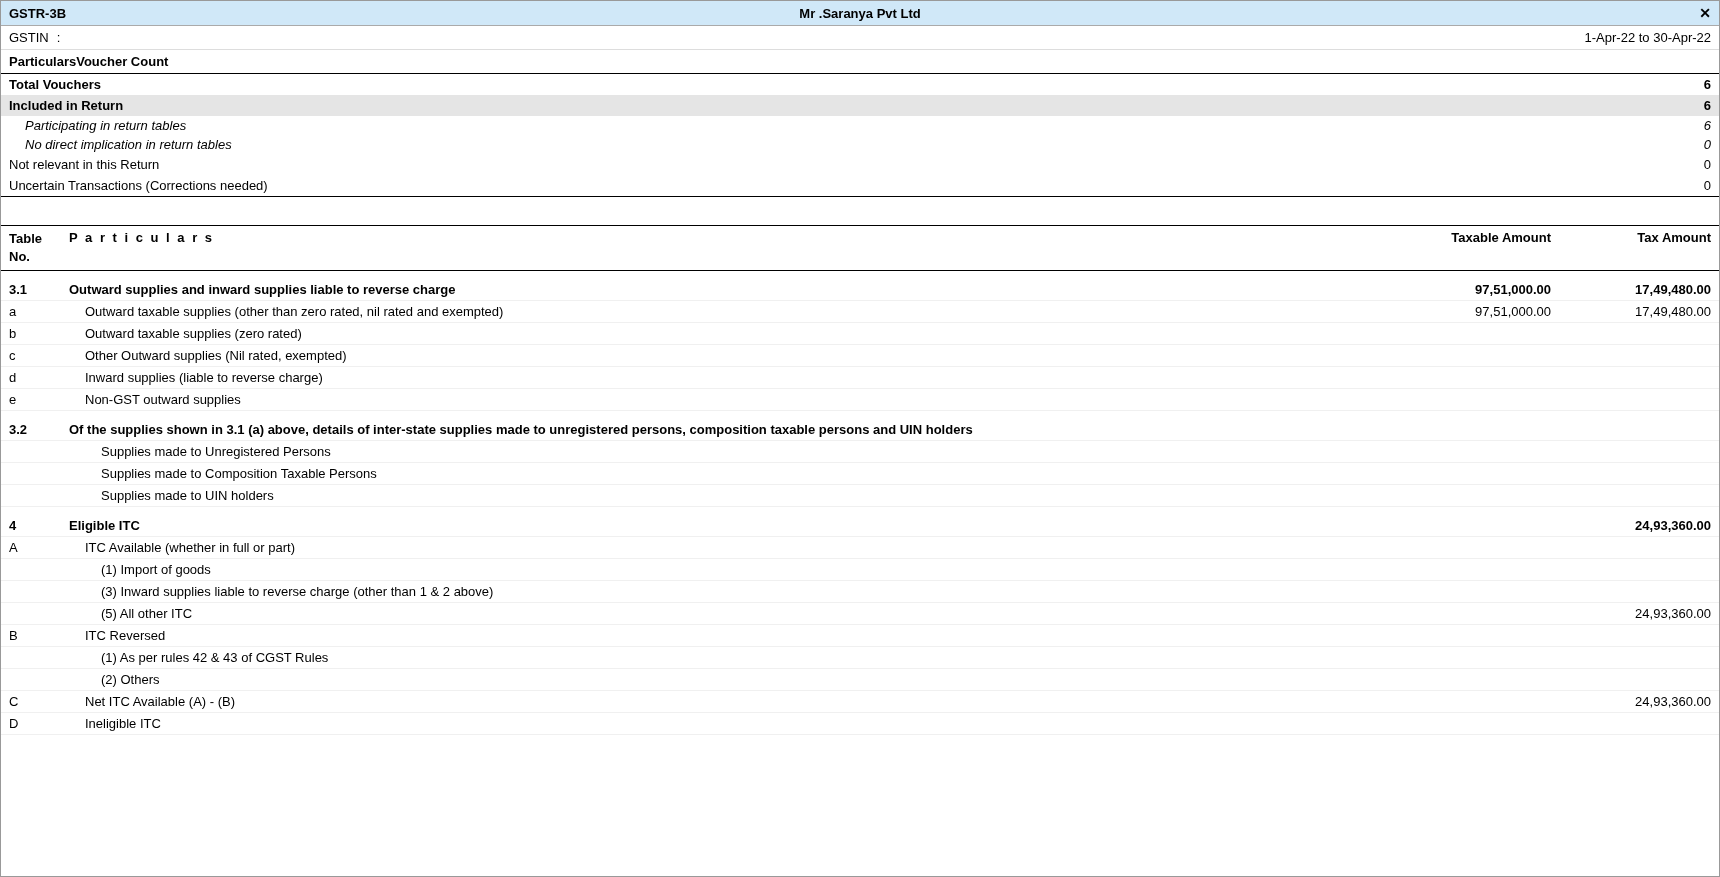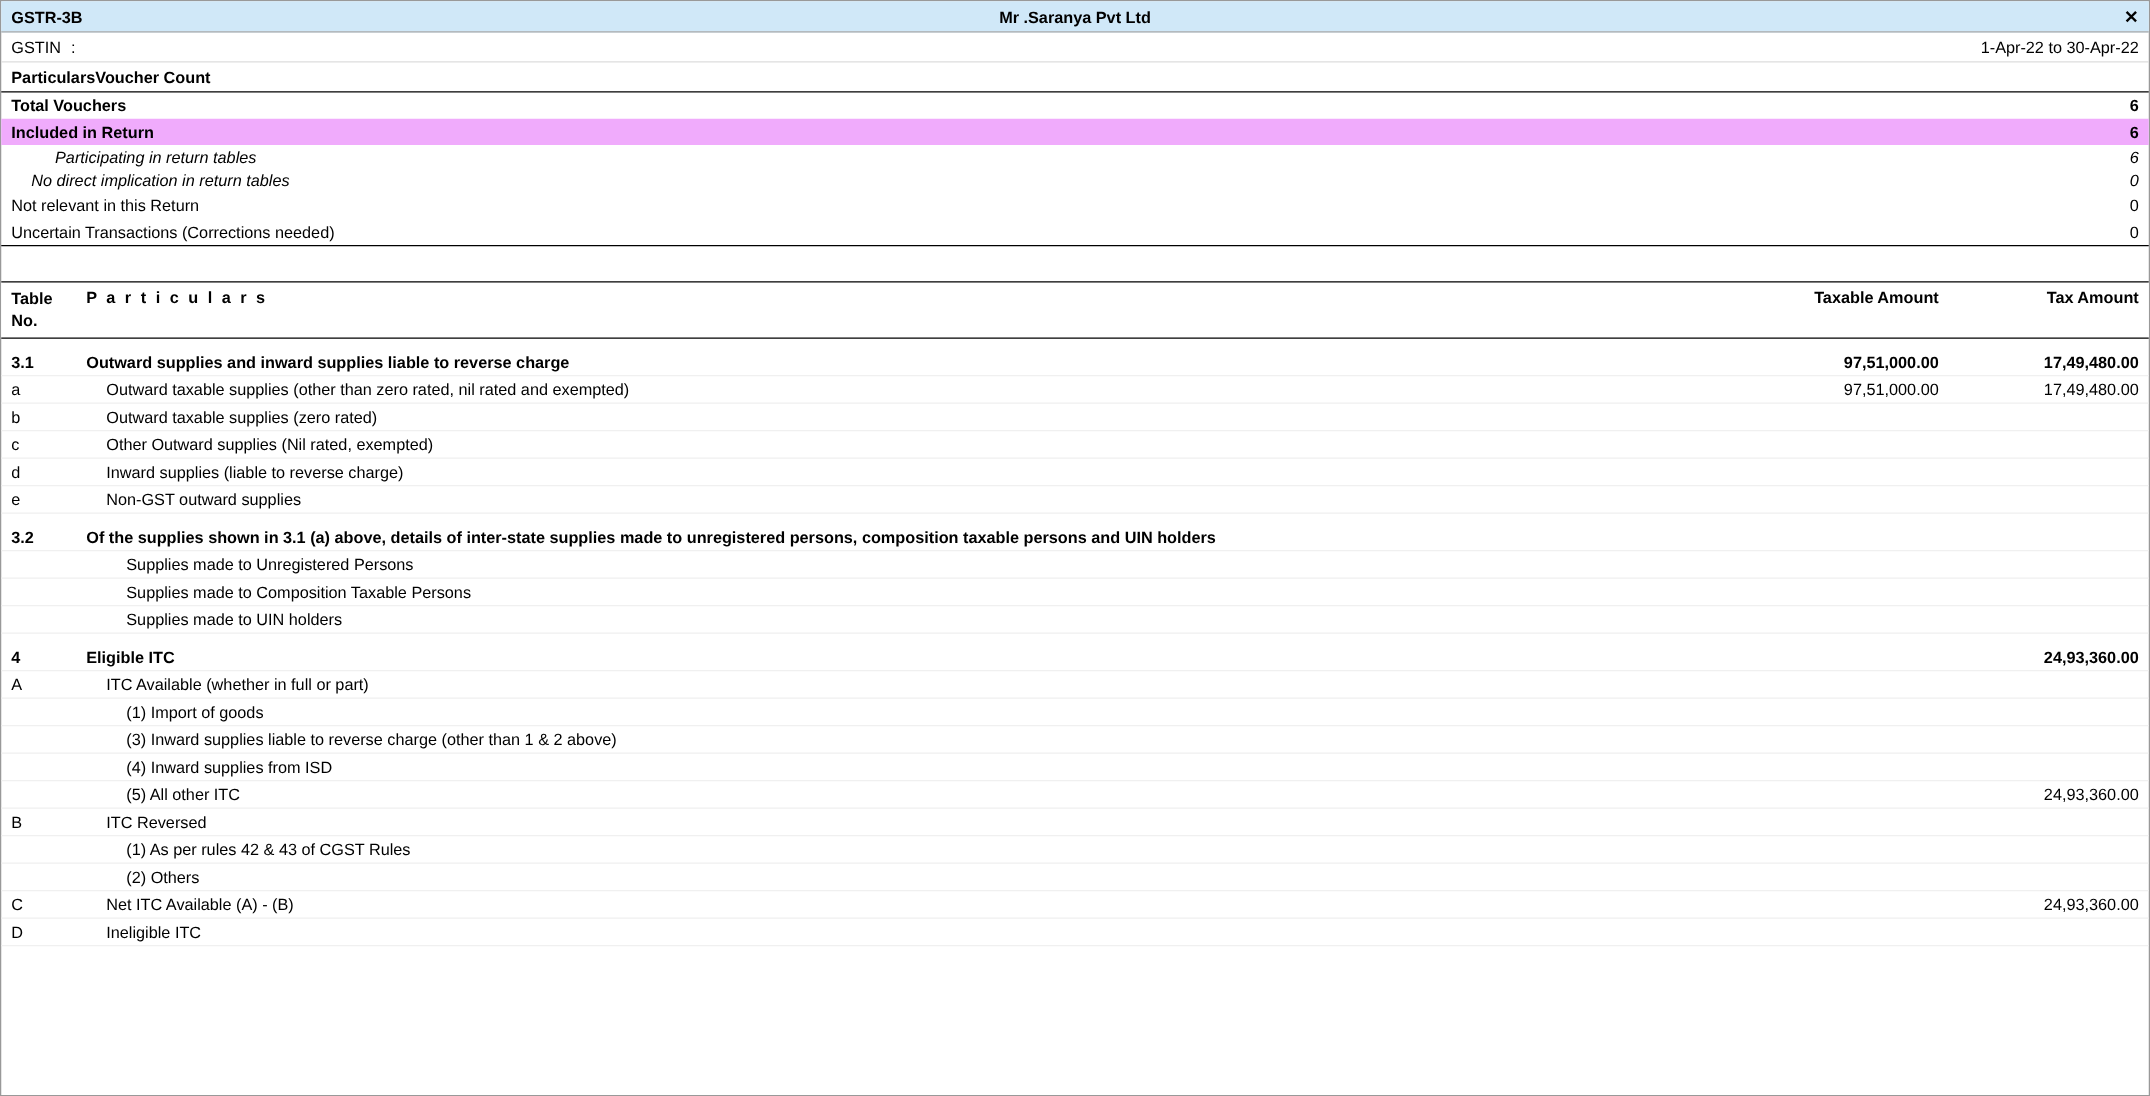--- a/index.html
+++ b/index.html
@@ -63,21 +63,21 @@
     .section-row {
       display: flex;
       justify-content: space-between;
       padding: 3px 8px;
       font-size: 13px;
     }
     .included-row {
       display: flex;
       justify-content: space-between;
       padding: 3px 8px;
-      background: #f0abfc;
+      background: #e5e5e5;
       font-weight: bold;
       font-size: 13px;
     }
     .sub-row {
       display: flex;
       padding: 2px 8px;
       font-size: 13px;
     }
     .sub-row-indent {
       padding-left: 24px;
@@ -171,21 +171,21 @@
     <span style="font-weight:bold;">Total Vouchers</span>
     <span style="font-weight:bold;">6</span>
   </div>
 
   <div class="included-row">
     <span>Included in Return</span>
     <span>6</span>
   </div>
 
   <div class="sub-row sub-row-indent">
-    <span style="flex:1;margin-left:19px;">Participating in return tables</span>
+    <span style="flex:1;">Participating in return tables</span>
     <span>6</span>
   </div>
 
   <div class="sub-row sub-row-indent">
     <span style="flex:1;">No direct implication in return tables</span>
     <span>0</span>
   </div>
 
   <div class="section-row">
     <span>Not relevant in this Return</span>
@@ -287,26 +287,20 @@
     <div class="col-tax-data" style=""></div>
   </div>
       <div class="data-row">
     <div class="col-table-no" style=""></div>
     <div class="col-particulars-data" style=" padding-left:32px;">(3) Inward supplies liable to reverse charge (other than 1 &amp; 2 above)</div>
     <div class="col-taxable-data" style=""></div>
     <div class="col-tax-data" style=""></div>
   </div>
       <div class="data-row">
     <div class="col-table-no" style=""></div>
-    <div class="col-particulars-data" style=" padding-left:32px;">(4) Inward supplies from ISD</div>
-    <div class="col-taxable-data" style=""></div>
-    <div class="col-tax-data" style=""></div>
-  </div>
-      <div class="data-row">
-    <div class="col-table-no" style=""></div>
     <div class="col-particulars-data" style=" padding-left:32px;">(5) All other ITC</div>
     <div class="col-taxable-data" style=""></div>
     <div class="col-tax-data" style="">24,93,360.00</div>
   </div>
       <div class="data-row">
     <div class="col-table-no" style="">B</div>
     <div class="col-particulars-data" style=" padding-left:16px;">ITC Reversed</div>
     <div class="col-taxable-data" style=""></div>
     <div class="col-tax-data" style=""></div>
   </div>

